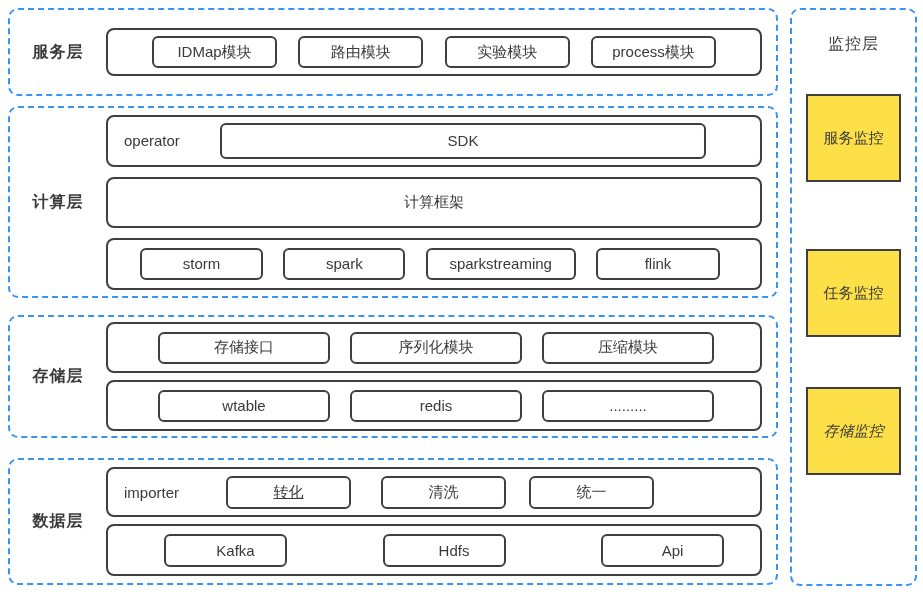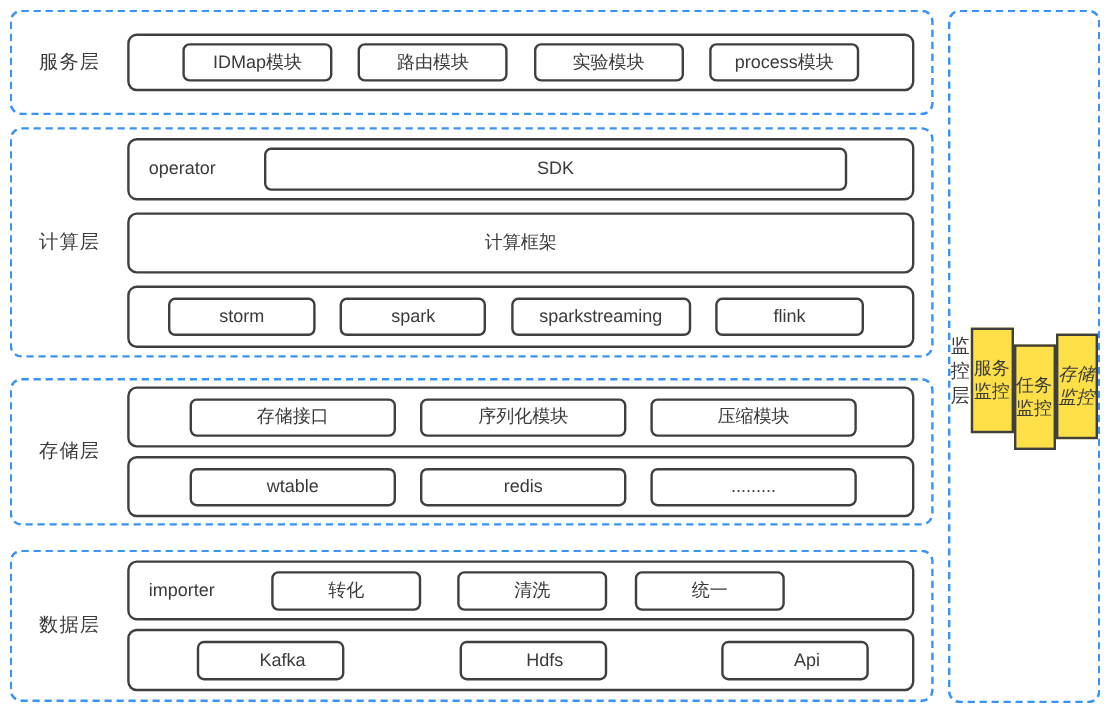--- a/index.html
+++ b/index.html
@@ -21,20 +21,21 @@
     display: flex;
     background: #ffffff;
   }
   .layer-label {
     width: 96px;
     display: flex;
     align-items: center;
     justify-content: center;
     font-size: 16px;
     letter-spacing: 1px;
+    font-weight: bold;
   }
   .layer-content {
     flex: 1;
     display: flex;
     flex-direction: column;
     justify-content: center;
     gap: 7px;
     padding-right: 14px;
   }
 
@@ -77,28 +78,28 @@
   
   .layer-storage { left: 8px; top: 315px; width: 770px; height: 123px; }
   .storage-row { height: 51px; justify-content: space-between; padding: 0 46px 0 50px; }
   .storage-row .box { width: 172px; height: 32px; }
 
   
   .layer-data { left: 8px; top: 458px; width: 770px; height: 127px; }
   .importer-bar { height: 50px; padding-left: 16px; }
   .importer-text { width: 96px; font-size: 15px; }
   .importer-bar .box { width: 125px; height: 33px; }
-  .step-0 { margin-left: 6px; } .step-1 { margin-left: 30px; } .step-2 { margin-left: 23px; }
+  .step-0 { margin-left: 6px; text-decoration: underline; } .step-1 { margin-left: 30px; } .step-2 { margin-left: 23px; }
   .sources-bar { height: 52px; justify-content: space-between; padding: 0 36px 0 56px; }
   .sources-bar .box { width: 123px; height: 33px; padding-left: 20px; }
 
   
   .layer-monitor {
     left: 790px; top: 8px; width: 127px; height: 578px;
-    flex-direction: row; align-items: center;
+    flex-direction: column; align-items: center;
   }
   .monitor-title { margin-top: 24px; font-size: 16px; letter-spacing: 1px; }
   .monitor-box {
     width: 95px; height: 88px;
     border: 2px solid #3f3f3f;
     border-radius: 0;
     display: flex; align-items: center; justify-content: center;
     font-size: 15px;
     background: #fde047;
   }

